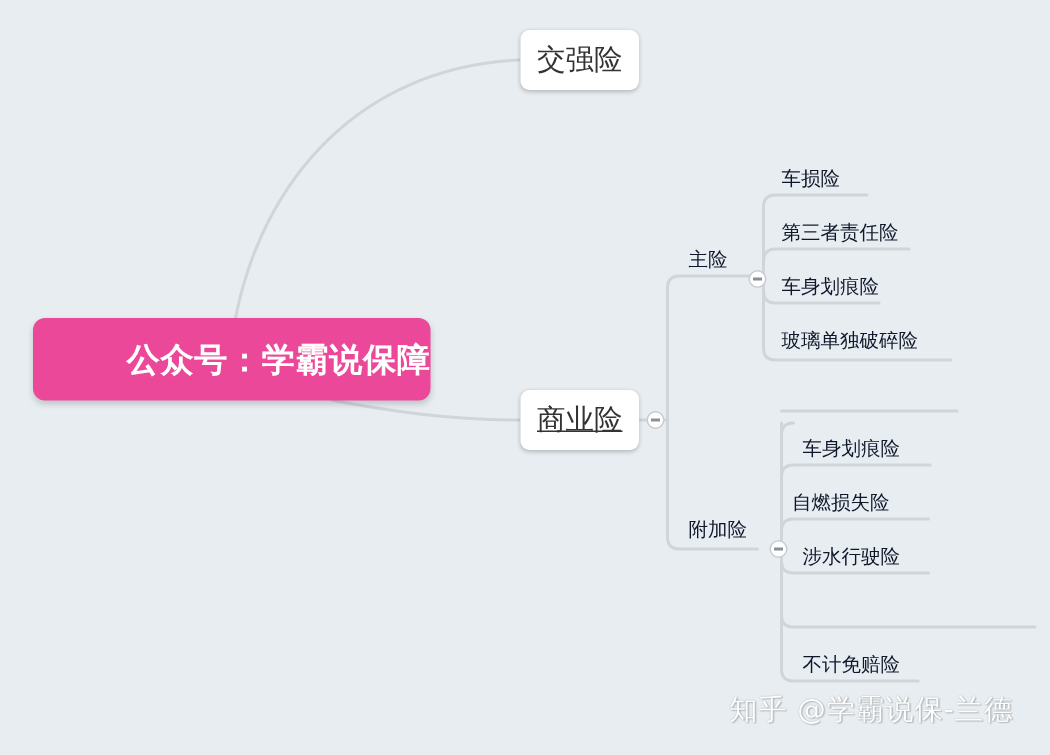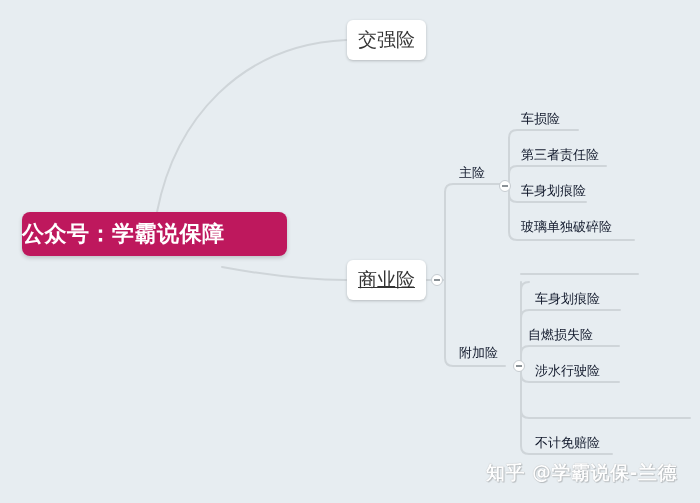--- a/index.html
+++ b/index.html
@@ -20,30 +20,30 @@
       width: 700px; height: 503px;
     }
     svg.lines {
       position: absolute;
       left: 0; top: 0;
       width: 700px; height: 503px;
     }
     .root {
       position: absolute;
       left: 22px; top: 212px;
-      width: 265px; height: 44px;
-      background: #be185d;
+      width: 265px; height: 55px;
+      background: #ec4899;
       border-radius: 8px;
       box-shadow: 0 2px 4px rgba(0,0,0,0.18);
       color: #ffffff;
       font-size: 22px;
       font-weight: bold;
       display: flex;
       align-items: center;
-      justify-content: flex-start;
+      justify-content: flex-end;
       letter-spacing: 0.5px;
     }
     .branch {
       position: absolute;
       background: #ffffff;
       border-radius: 6px;
       box-shadow: 0 1px 3px rgba(0,0,0,0.22);
       color: #333333;
       font-size: 19px;
       display: flex;
@@ -72,21 +72,21 @@
       content: "";
       width: 6px; height: 2px;
       background: #8a9196;
       display: block;
     }
     .watermark {
       position: absolute;
       left: 486px; top: 460px;
       font-size: 19px;
       color: #ffffff;
-      font-weight: bold;
+      font-weight: normal;
       text-shadow: 0 0 1px rgba(0,0,0,0.35), 1px 1px 1px rgba(0,0,0,0.2);
       letter-spacing: 0.5px;
       opacity: 0.92;
       white-space: nowrap;
     }
   </style>
 </head>
 <body>
 
 <div class="canvas">

